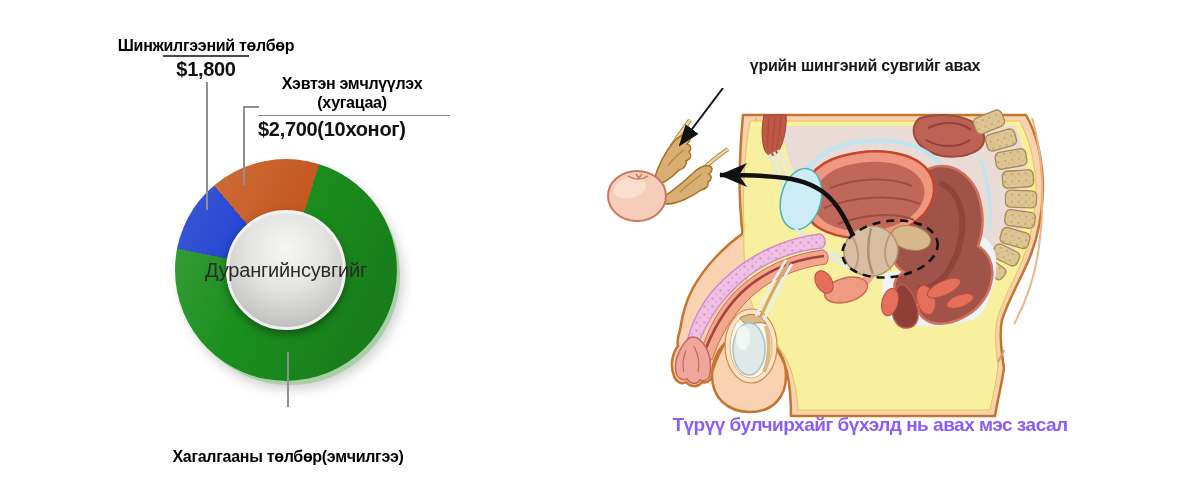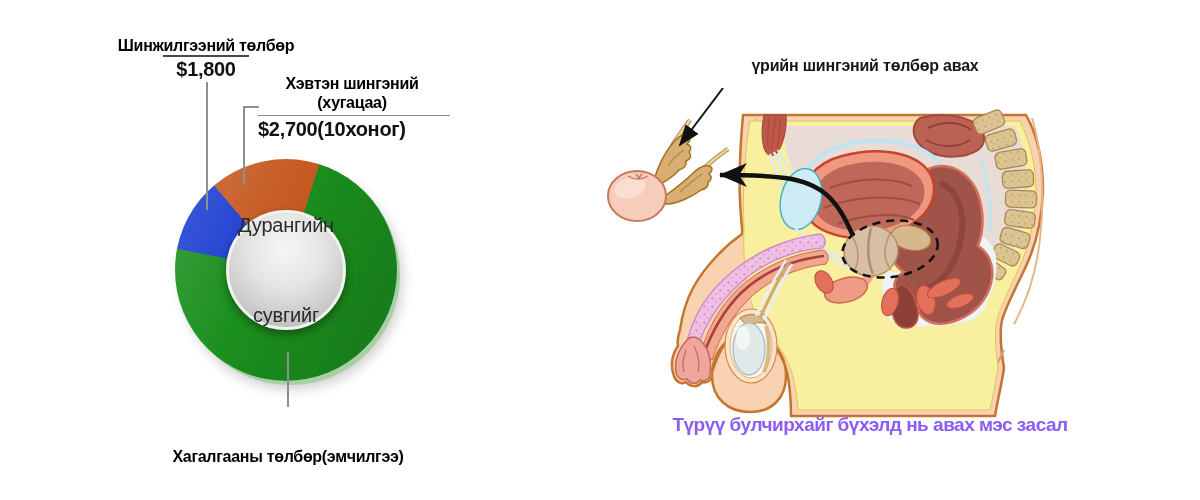--- a/index.html
+++ b/index.html
@@ -19,39 +19,39 @@
   }
   #donut .shade{
     position:absolute;inset:0;border-radius:50%;
     background:linear-gradient(115deg, rgba(255,255,255,0.16) 0%, rgba(255,255,255,0) 42%, rgba(0,0,0,0.16) 96%);
   }
   #donut .hole{
     position:absolute;left:51px;top:51px;width:120px;height:120px;border-radius:50%;
     background:radial-gradient(circle at 50% 32%, #f6f6f4 0%, #e4e4e2 40%, #c9c9c7 72%, #a8a8a6 100%);
     border:3px solid #f2f2f0;
     box-shadow:0 4px 9px rgba(0,0,0,0.38);
-    display:flex;flex-direction:column;align-items:center;justify-content:space-between;
+    display:flex;flex-direction:row;align-items:center;justify-content:center;
     box-sizing:border-box;
   }
   .toplabel{font-size:16px;font-weight:bold;letter-spacing:-0.2px;line-height:1.35;text-align:center;color:#161616;}
   .caption{font-size:19px;font-weight:bold;letter-spacing:-0.5px;text-align:center;}
   .rule{border-top:1.5px solid #8a8a8a;height:0;}
 </style>
 </head>
 <body>
 
 <div id="stage">
 
   <div class="abs" style="left:110px;top:36px;width:192px;text-align:center;">
     <div class="lbl-name">Шинжилгээний төлбөр</div>
     <span class="overline lbl-value">$1,800</span>
   </div>
 
   <div class="abs" style="left:272px;top:74px;width:160px;text-align:center;">
-    <div class="lbl-name">Хэвтэн шингэний (хугацаа)</div>
+    <div class="lbl-name">Хэвтэн эмчлүүлэх (хугацаа)</div>
   </div>
   <div class="abs rule" style="left:258px;top:115px;width:192px;"></div>
   <div class="abs lbl-value" style="left:258px;top:118px;width:192px;">$2,700(10хоног)</div>
 
   <div class="abs" id="donut" style="left: 175px; top: 159px; width: 222px; height: 222px; background: conic-gradient(from 281deg, rgb(28, 62, 208) 0deg, rgb(28, 62, 208) 38.5714deg, rgb(198, 90, 34) 38.5714deg, rgb(198, 90, 34) 96.4286deg, rgb(27, 143, 30) 96.4286deg, rgb(27, 143, 30) 360deg);">
     <div class="shade"></div>
     <div class="hole">
       <div class="center-txt">Дурангийн</div>
       <div class="center-txt">сувгийг</div>
     </div>
@@ -60,21 +60,21 @@
   <div class="abs leader" style="left:206px;top:82px;width:2px;height:128px;"></div>
   <div class="abs leader" style="left:243px;top:106px;width:2px;height:79px;"></div>
   <div class="abs leader" style="left:243px;top:106px;width:16px;height:2px;"></div>
   <div class="abs leader" style="left:287px;top:352px;width:2px;height:55px;"></div>
 
   <div class="abs" style="left:172px;top:409px;width:232px;text-align:center;margin-top:38px;">
     <div class="lbl-name">Хагалгааны төлбөр(эмчилгээ)</div>
   </div>
 
   <div class="abs toplabel" style="left:640px;top:55px;width:450px;">
-    <div>үрийн шингэний төлбөр авах</div>
+    <div>үрийн шингэний сувгийг авах</div>
   </div>
 
   <svg class="abs" style="left:590px;top:88px;" width="500" height="340" viewBox="0 0 500 340">
     <defs>
       <pattern id="bone" width="7" height="7" patternUnits="userSpaceOnUse">
         <rect width="7" height="7" fill="#dcc593"></rect>
         <circle cx="2" cy="2" r="1" fill="#b2905a" opacity="0.7"></circle>
         <circle cx="5" cy="5" r="0.8" fill="#b2905a" opacity="0.5"></circle>
       </pattern>
       <pattern id="corp" width="8" height="8" patternUnits="userSpaceOnUse">

